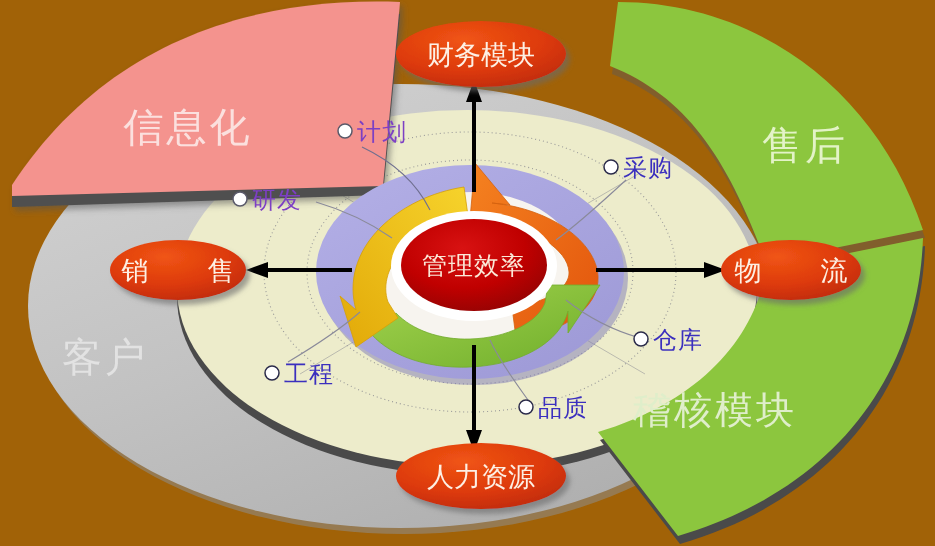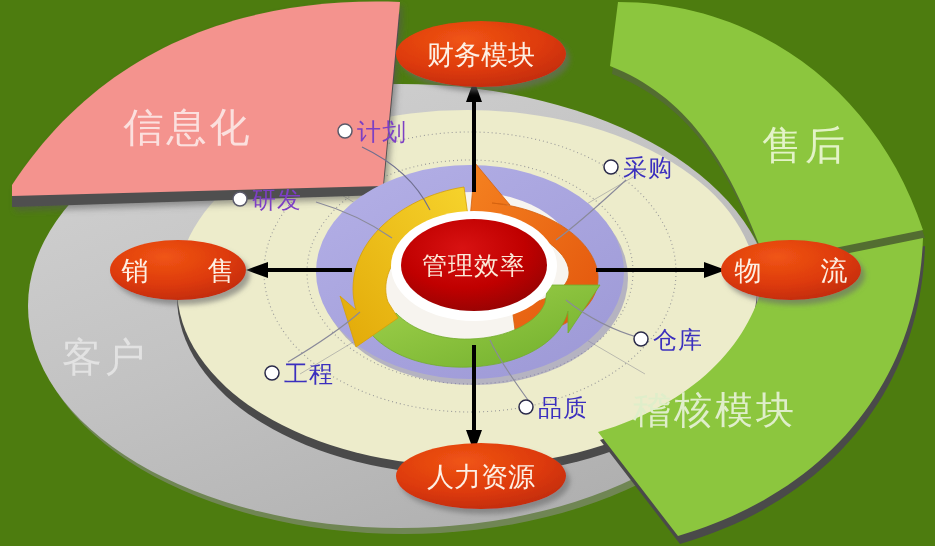--- a/index.html
+++ b/index.html
@@ -7,21 +7,21 @@
     padding: 0;
     background: #ffffff;
   }
   body {
     font-family: "DejaVu Sans", "Liberation Sans", sans-serif;
   }
   #stage {
     position: relative;
     width: 935px;
     height: 546px;
-    background: #4d7c0f;
+    background: #a16207;
     overflow: hidden;
   }
   #diagram-svg {
     position: absolute;
     left: 0;
     top: 0;
     width: 935px;
     height: 546px;
   }
   .wedge-label {

